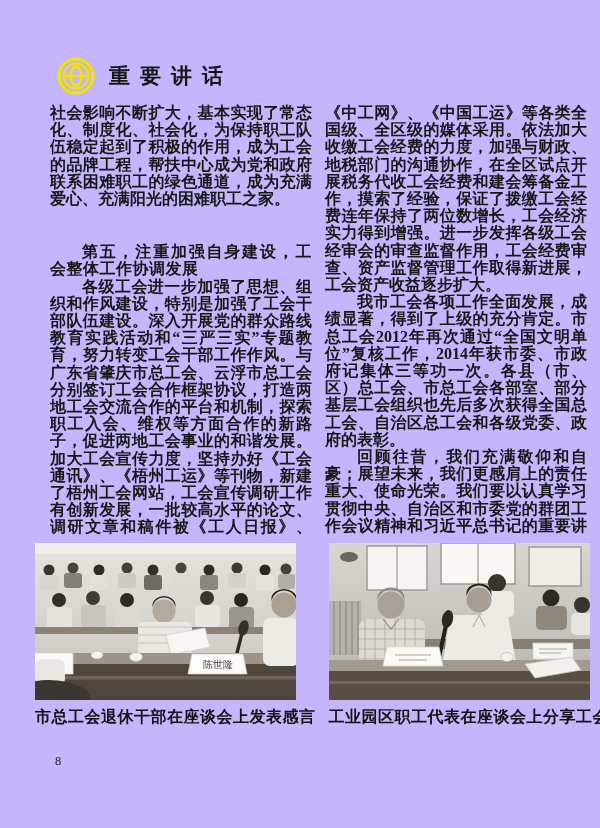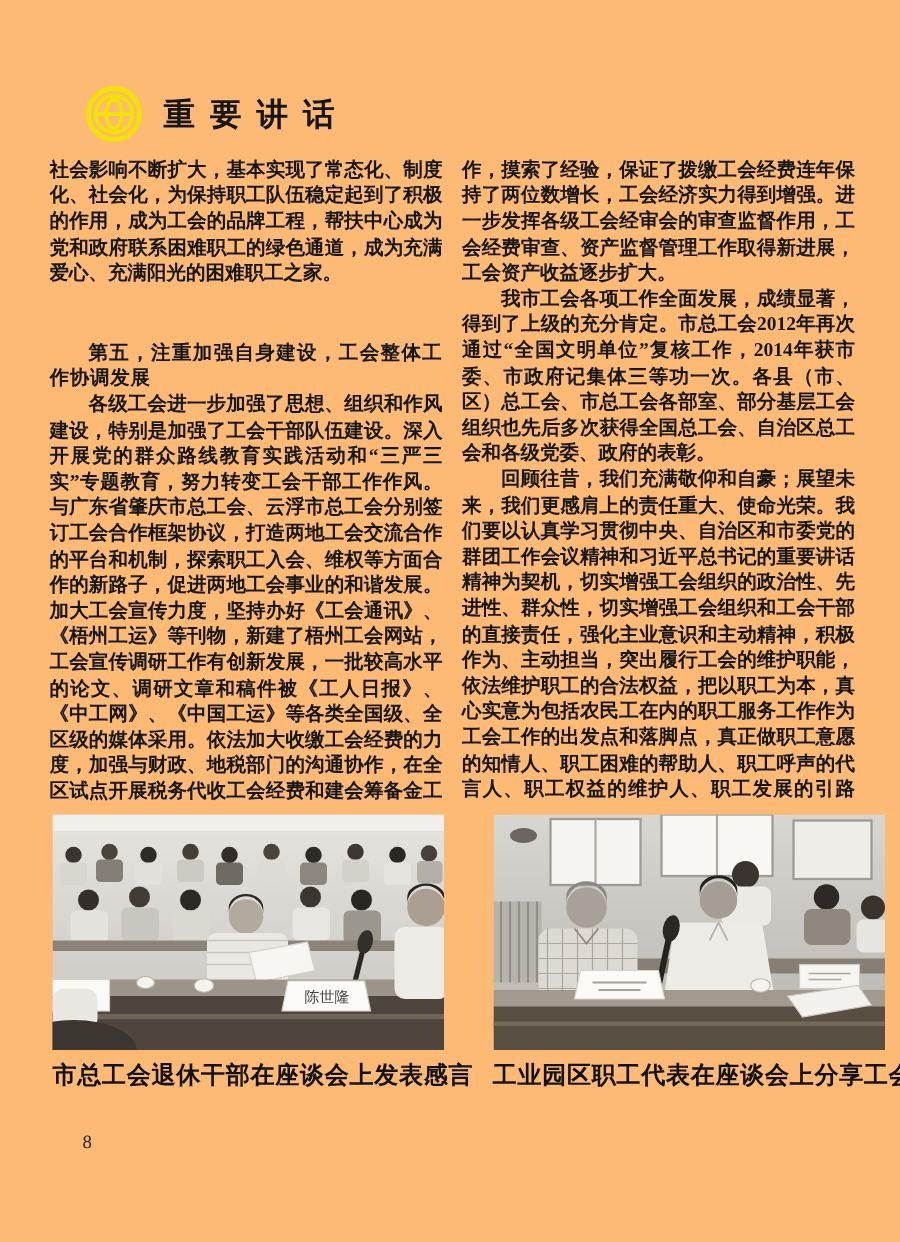--- a/index.html
+++ b/index.html
@@ -1,43 +1,43 @@
 <!DOCTYPE html>
 <html><head>
 <meta charset="utf-8">
 <style>
   * { margin:0; padding:0; box-sizing:border-box; }
   html,body { background:#e9e9e9; }
   .page {
     position:relative;
     width:600px; height:828px;
-    background:#fdba74;
+    background:#c4b5fd;
     margin:0 auto;
     font-family:"Liberation Serif", serif;
     color:#141414;
     overflow:hidden;
   }
   
   .hdr {
     position:absolute; top:56px; left:54px;
     display:flex; align-items:center; gap:11px;
   }
   .hdr .logo svg { display:block; }
   .hdr h1 {
     font-family:"Liberation Sans", sans-serif;
     font-size:21px; font-weight:bold; color:#161616;
     letter-spacing:10px; white-space:nowrap;
   }
   
   .cols {
-    position:absolute; top:104px; left:33px;
+    position:absolute; top:104px; left:50px;
     width:537px; height:438px;
     column-count:2; column-gap:13px; column-fill:auto;
     overflow:hidden;
-    font-size:13px; line-height:17.2px;
+    font-size:16px; line-height:17.2px;
     text-align:justify; font-weight:600;
     color:#171717;
   }
   .cols p.para { text-indent:2em; }
   .cols p.para.no-indent { text-indent:0; }
   .cols p.para.bold { font-weight:800; letter-spacing:0.5px;margin-top:36px; }
   
   .photos {
     position:absolute; top:543px; left:35px;
     width:535px; display:flex; gap:13px;

